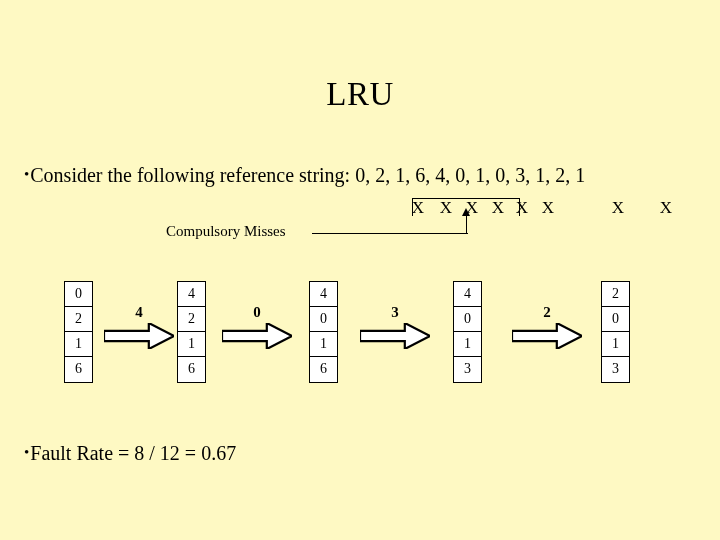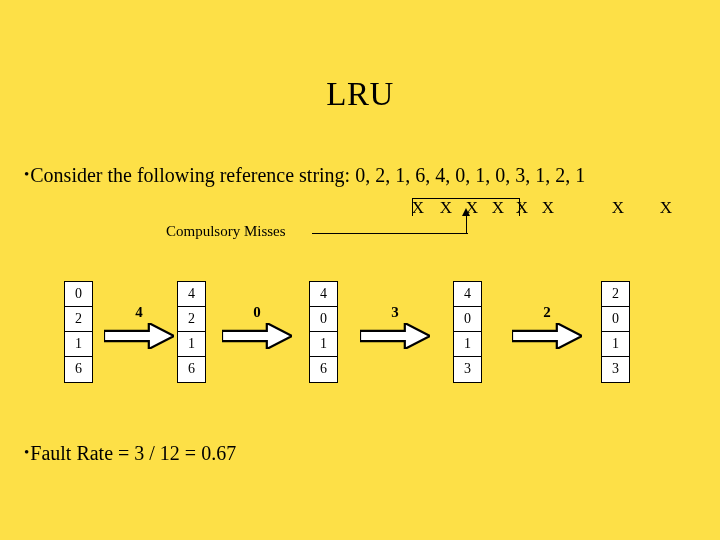--- a/index.html
+++ b/index.html
@@ -4,21 +4,21 @@
 <style>
   html, body {
     margin: 0;
     padding: 0;
     background: #ffffff;
   }
   #slide {
     position: relative;
     width: 720px;
     height: 540px;
-    background: #fde047;
+    background: #fef9c3;
     overflow: hidden;
     font-family: "Liberation Serif", "DejaVu Serif", serif;
     color: #000000;
   }
 
   
   #title {
     position: absolute;
     left: 0;
     top: 74px;
@@ -242,16 +242,16 @@
         <div class="transition-label">2</div>
         <div class="transition-arrow">
           <svg viewBox="0 0 100 40" preserveAspectRatio="none">
             <polygon points="0,12 64,12 64,0 100,20 64,40 64,28 0,28" fill="#ffffff" stroke="#000000" stroke-width="2.2" vector-effect="non-scaling-stroke"></polygon>
           </svg>
         </div>
       </div>
     </div>
 
   <div class="bullet-line" id="bullet-faultrate">
-    <span class="bullet-dot">•</span><span>Fault Rate = 3 / 12 = 0.67</span>
+    <span class="bullet-dot">•</span><span>Fault Rate = 8 / 12 = 0.67</span>
   </div>
 
 </div>
 
 </body></html>

